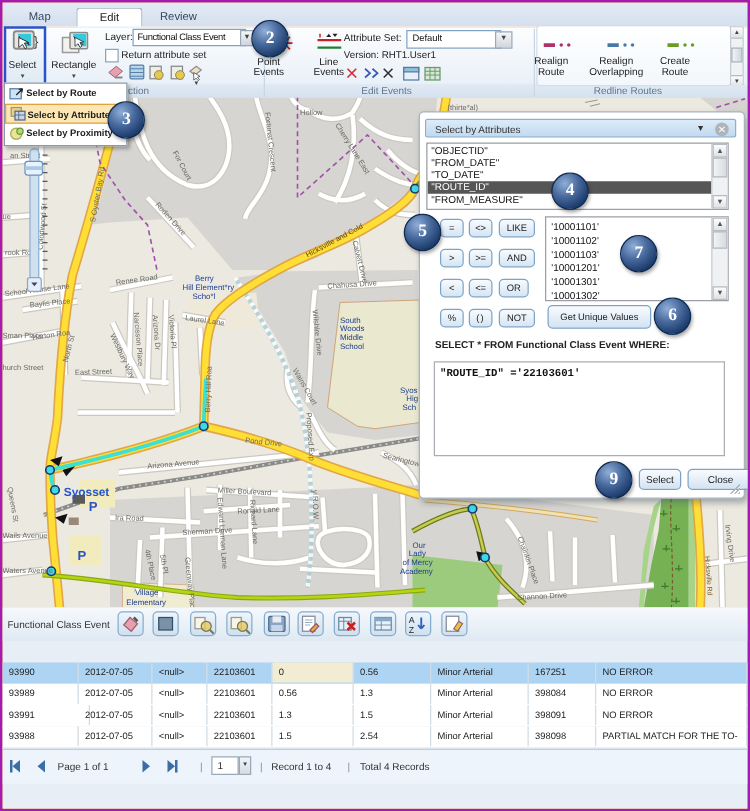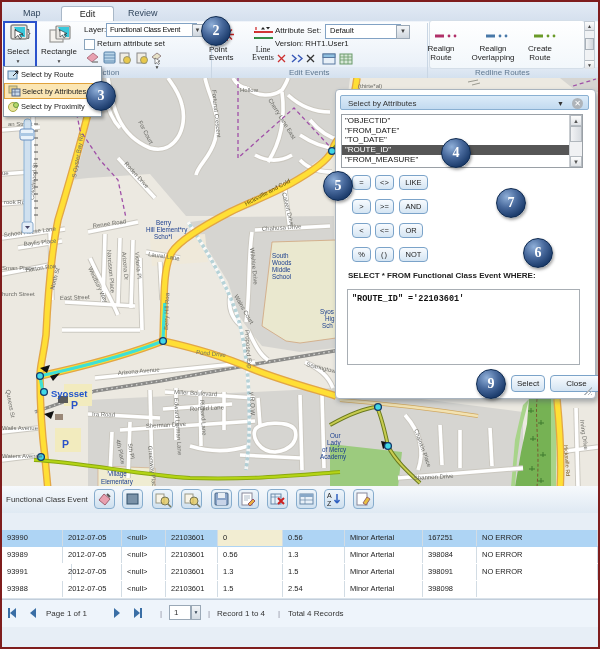--- a/index.html
+++ b/index.html
@@ -1,17 +1,17 @@
 <!DOCTYPE html>
 <html><head>
 <meta charset="utf-8">
 <style>
 html,body{margin:0;padding:0;}
 body{width:600px;height:649px;font-family:"Liberation Sans",sans-serif;overflow:hidden;}
-#frame{position:relative;width:596px;height:645px;border:2px solid #7f1d1d;background:#fdba74;overflow:hidden;}
+#frame{position:relative;width:596px;height:645px;border:2px solid #a21caf;background:#fdba74;overflow:hidden;}
 .abs{position:absolute;}
 
 #tabbar{left:0;top:0;width:596px;height:19px;background:linear-gradient(#e3ebf5,#d5e0ee);}
 .tab{position:absolute;top:6px;font-size:9px;color:#32475e;}
 #tabEdit{left:59px;top:4px;width:51px;height:15px;background:#fff;border:1px solid #a9b8c8;border-bottom:none;border-radius:3px 3px 0 0;text-align:center;line-height:14px;color:#222;font-size:9px;}
 #ribbon{left:0;top:19px;width:596px;height:46px;background:linear-gradient(#fcfdfe,#e9f0f8);border-top:1px solid #f0f4fa;}
 #secband{left:0;top:65px;width:596px;height:11px;background:linear-gradient(#e2eaf4,#d4e1ef);font-size:8px;color:#5f7890;}
 .sep{position:absolute;top:21px;width:1px;height:55px;background:#c9d6e4;}
 #selbtn{left:1px;top:19px;width:30px;height:45px;border:2px solid #2a52cc;background:linear-gradient(#f6fafd,#dfeaf4);}
 .ddbox{position:absolute;background:#fff;border:1px solid #82a2c4;font-size:7.5px;color:#111;}
@@ -22,21 +22,21 @@
 .lst{position:absolute;background:#fff;border:1px solid #9aa0a6;font-size:8px;color:#111;overflow:hidden;}
 .sbar{position:absolute;background:#f0f1f3;border-left:1px solid #c8ccd0;}
 .sbtn{position:absolute;left:0px;width:12px;height:11px;background:linear-gradient(#fdfdfd,#dfe2e6);border:1px solid #b6bcc2;box-sizing:border-box;font-size:6px;text-align:center;line-height:10px;color:#555;}
 .sthumb{position:absolute;left:0px;width:12px;background:linear-gradient(90deg,#f2f3f5,#d7dbe0);border:1px solid #b0b6bc;box-sizing:border-box;}
 .opbtn{position:absolute;height:15px;background:linear-gradient(#f8fbfe,#d5e5f3);border:1px solid #7ba3c9;border-radius:4px;font-size:7.5px;color:#222;text-align:center;line-height:14px;box-sizing:border-box;}
 .pbtn{position:absolute;background:linear-gradient(#f8fbfe,#d3e3f2);border:1px solid #7ba3c9;border-radius:4px;font-size:8px;color:#222;text-align:center;box-sizing:border-box;}
 
 .co{position:absolute;width:28px;height:28px;border-radius:50%;background:radial-gradient(circle at 35% 28%,#8fafd8 0%,#48699c 40%,#1c3c6c 75%,#122c52 100%);border:1px solid #0e2a50;color:#fff;font:bold 14px "Liberation Serif",serif;text-align:center;line-height:28px;box-shadow:1px 2px 3px rgba(0,0,0,.35);z-index:60;}
 
 #menu{left:1px;top:64px;width:97px;height:49px;background:#fff;border:1px solid #8a9aa8;box-shadow:2px 2px 3px rgba(0,0,0,.3);z-index:40;font-size:7.5px;color:#222;}
-.mi{position:absolute;left:0;width:97px;height:16px;line-height:16px;}
+.mi{position:absolute;left:0;width:97px;height:16px;line-height:16px;font-weight:bold;}
 .mi span{position:absolute;left:17px;}
 
 #bottom{left:0;top:484px;width:596px;height:161px;background:#e7eef6;}
 #tbltool{position:absolute;left:0;top:0;width:596px;height:27px;background:linear-gradient(#f6f9fc,#dfe9f3);}
 .tbtn{position:absolute;top:3px;width:21px;height:20px;background:linear-gradient(#eef5fb,#cfe0ef);border:1px solid #86accd;border-radius:4px;box-sizing:border-box;}
 #hdr{position:absolute;left:0;top:27px;width:596px;height:17px;background:linear-gradient(#ffffff,#d9e3ed);border-top:1px solid #b6c2ce;border-bottom:1px solid #a9b6c2;}
 .hc{position:absolute;top:0;height:16px;border-right:1px solid #b9c5d1;font-size:7.5px;font-weight:bold;color:#111;line-height:16px;padding-left:5px;box-sizing:border-box;overflow:hidden;}
 .row{position:absolute;left:0;width:596px;height:17px;background:#fff;border-bottom:1px solid #d9e2ea;}
 .dc{position:absolute;top:0;height:16px;border-right:1px solid #d2dce4;font-size:7.5px;color:#222;line-height:16px;padding-left:5px;box-sizing:border-box;white-space:nowrap;overflow:hidden;}
 #pager{position:absolute;left:0;top:113px;width:596px;height:27px;background:#eef4fb;border-top:1px solid #c2cedb;font-size:8px;color:#333;}
@@ -94,29 +94,29 @@
   <path d="M67,7 l5,-4 l4,3 l-5,4 z" fill="#e8e2c8" stroke="#988"></path>
   <path d="M70,8 l0,6 l2,-1.5 l1.5,2 l1,-0.8 l-1.5,-2 l2,-0.6 z" fill="#fff" stroke="#222" stroke-width="0.5"></path>
 </svg>
 <div class="abs" style="left:151px;top:62px;width:8px;text-align:center;font-size:5px;color:#444;">▼</div>
 <svg class="abs" style="left:216px;top:24px;" width="18" height="17">
   <g stroke="#cc2020" stroke-width="1.3">
     <path d="M9,2 L9,15 M2,8.5 L16,8.5 M4,3.5 L14,13.5 M14,3.5 L4,13.5"></path>
   </g>
   <circle cx="9" cy="8.5" r="2.2" fill="#ffd020" stroke="#aa8800" stroke-width="0.8"></circle>
 </svg>
-<div class="abs" style="left:207px;top:44px;width:36px;text-align:left;font-size:8px;color:#222;line-height:7.5px;">Point<br>Events</div>
+<div class="abs" style="left:195px;top:44px;width:36px;text-align:center;font-size:8px;color:#222;line-height:7.5px;">Point<br>Events</div>
 <svg class="abs" style="left:250px;top:24px;" width="24" height="18">
   <path d="M4,4 l0,-3" stroke="#cc2020" stroke-width="1.2"></path>
   <path d="M2,6 L21,6" stroke="#cc2020" stroke-width="1.8"></path>
   <path d="M2,12 L21,12" stroke="#208030" stroke-width="1.8"></path>
   <path d="M11,1 l2,2.6 l-4,0 z" fill="#222"></path>
   <path d="M16,3.6 l2,-2.6 l-4,0 z" fill="#222"></path>
 </svg>
-<div class="abs" style="left:243px;top:44px;width:36px;text-align:center;font-size:8px;color:#222;line-height:7.5px;font-family:Liberation Serif, serif;">Line<br>Events</div>
+<div class="abs" style="left:243px;top:44px;width:36px;text-align:center;font-size:8px;color:#222;line-height:7.5px;">Line<br>Events</div>
 <div class="abs" style="left:273px;top:24px;font-size:8px;color:#222;">Attribute Set:</div>
 <div class="ddbox" style="left:323px;top:22px;width:70px;height:13px;line-height:12px;padding-left:4px;">Default</div>
 <div class="ddarrow" style="left:394px;top:23px;width:12px;height:12px;line-height:11px;">▼</div>
 <div class="abs" style="left:273px;top:37px;font-size:7.8px;color:#222;">Version: RHT1.User1</div>
 <svg class="abs" style="left:274px;top:50px;" width="82" height="14">
   <path d="M2,3 l7,7 M9,3 l-7,7" stroke="#cc3030" stroke-width="1.3"></path>
   <path d="M16,3 l4,3.5 l-4,3.5 M22,3 l4,3.5 l-4,3.5" stroke="#3858b8" stroke-width="1.4" fill="none"></path>
   <path d="M31,3 l7,7 M38,3 l-7,7" stroke="#333" stroke-width="1.3"></path>
   <rect x="47" y="2" width="12" height="10" fill="#e8f0f8" stroke="#5878a0"></rect>
   <rect x="47" y="2" width="12" height="3.5" fill="#90c0e0" stroke="#5878a0"></rect>
@@ -518,20 +518,29 @@
 <div class="opbtn" style="left:16px;top:109px;width:19px;">&gt;</div>
 <div class="opbtn" style="left:39px;top:109px;width:19px;">&gt;=</div>
 <div class="opbtn" style="left:63px;top:109px;width:29px;">AND</div>
 <div class="opbtn" style="left:16px;top:133px;width:19px;">&lt;</div>
 <div class="opbtn" style="left:39px;top:133px;width:19px;">&lt;=</div>
 <div class="opbtn" style="left:63px;top:133px;width:24px;">OR</div>
 <div class="opbtn" style="left:16px;top:157px;width:19px;">%</div>
 <div class="opbtn" style="left:39px;top:157px;width:19px;letter-spacing:1px;">()</div>
 <div class="opbtn" style="left:63px;top:157px;width:29px;">NOT</div>
 
+<div class="lst" style="left:100px;top:83px;width:145px;height:66px;">
+  <div style="padding:2px 0 0 4px;line-height:11px;">'10001101'<br>'10001102'<br>'10001103'<br>'10001201'<br>'10001301'<br>'10001302'</div>
+  <div class="sbar" style="left:132px;top:0;width:13px;height:66px;">
+    <div class="sbtn" style="top:0;">▲</div>
+    <div class="sthumb" style="top:11px;height:14px;"></div>
+    <div class="sbtn" style="top:55px;">▼</div>
+  </div>
+</div>
+<div class="pbtn" style="left:102px;top:154px;width:83px;height:19px;line-height:18px;font-size:7.5px;">Get Unique Values</div>
 <div class="abs" style="left:12px;top:181px;font-size:8px;color:#222;font-weight:bold;">SELECT * FROM Functional Class Event WHERE:</div>
 <div class="abs" style="left:11px;top:199px;width:231px;height:74px;border:1px solid #a8aeb4;background:#fff;">
   <div style="font-family:'Liberation Mono',monospace;font-size:8.5px;font-weight:bold;color:#111;padding:4px 0 0 4px;">"ROUTE_ID" ='22103601'</div>
 </div>
 <div class="pbtn" style="left:175px;top:285px;width:34px;height:17px;line-height:16px;">Select</div>
 <div class="pbtn" style="left:214px;top:285px;width:53px;height:17px;line-height:16px;">Close</div>
 <div class="abs" style="right:3px;bottom:3px;width:8px;height:8px;background:
 linear-gradient(135deg,transparent 50%,#b0b6bc 50%,#b0b6bc 60%,transparent 60%,transparent 70%,#b0b6bc 70%,#b0b6bc 80%,transparent 80%,transparent 90%,#b0b6bc 90%);"></div>
 </div>
 
@@ -628,20 +637,21 @@
 </div>
 <div class="row" style="top:95px;">
   <div class="dc" style="left:0px;width:61px;">93988</div>
   <div class="dc" style="left:61px;width:59px;">2012-07-05</div>
   <div class="dc" style="left:120px;width:44px;">&lt;null&gt;</div>
   <div class="dc" style="left:164px;width:52px;">22103601</div>
   <div class="dc" style="left:216px;width:65px;">1.5</div>
   <div class="dc" style="left:281px;width:62px;">2.54</div>
   <div class="dc" style="left:343px;width:78px;">Minor Arterial</div>
   <div class="dc" style="left:421px;width:54px;">398098</div>
+  <div class="dc" style="left:475px;width:121px;">PARTIAL MATCH FOR THE TO-</div>
 </div>
 <div class="abs" id="pager">
   <svg width="160" height="27" style="position:absolute;left:0;top:0;">
     <g fill="#3a6ea5">
       <polygon points="14,8 14,18 8,13"></polygon>
             <rect x="6" y="8" width="2" height="10"></rect>
       <polygon points="34,8 34,18 28,13"></polygon>
       <polygon points="112,8 112,18 118,13"></polygon>
       <polygon points="132,8 132,18 138,13"></polygon>
             <rect x="138" y="8" width="2" height="10"></rect>

